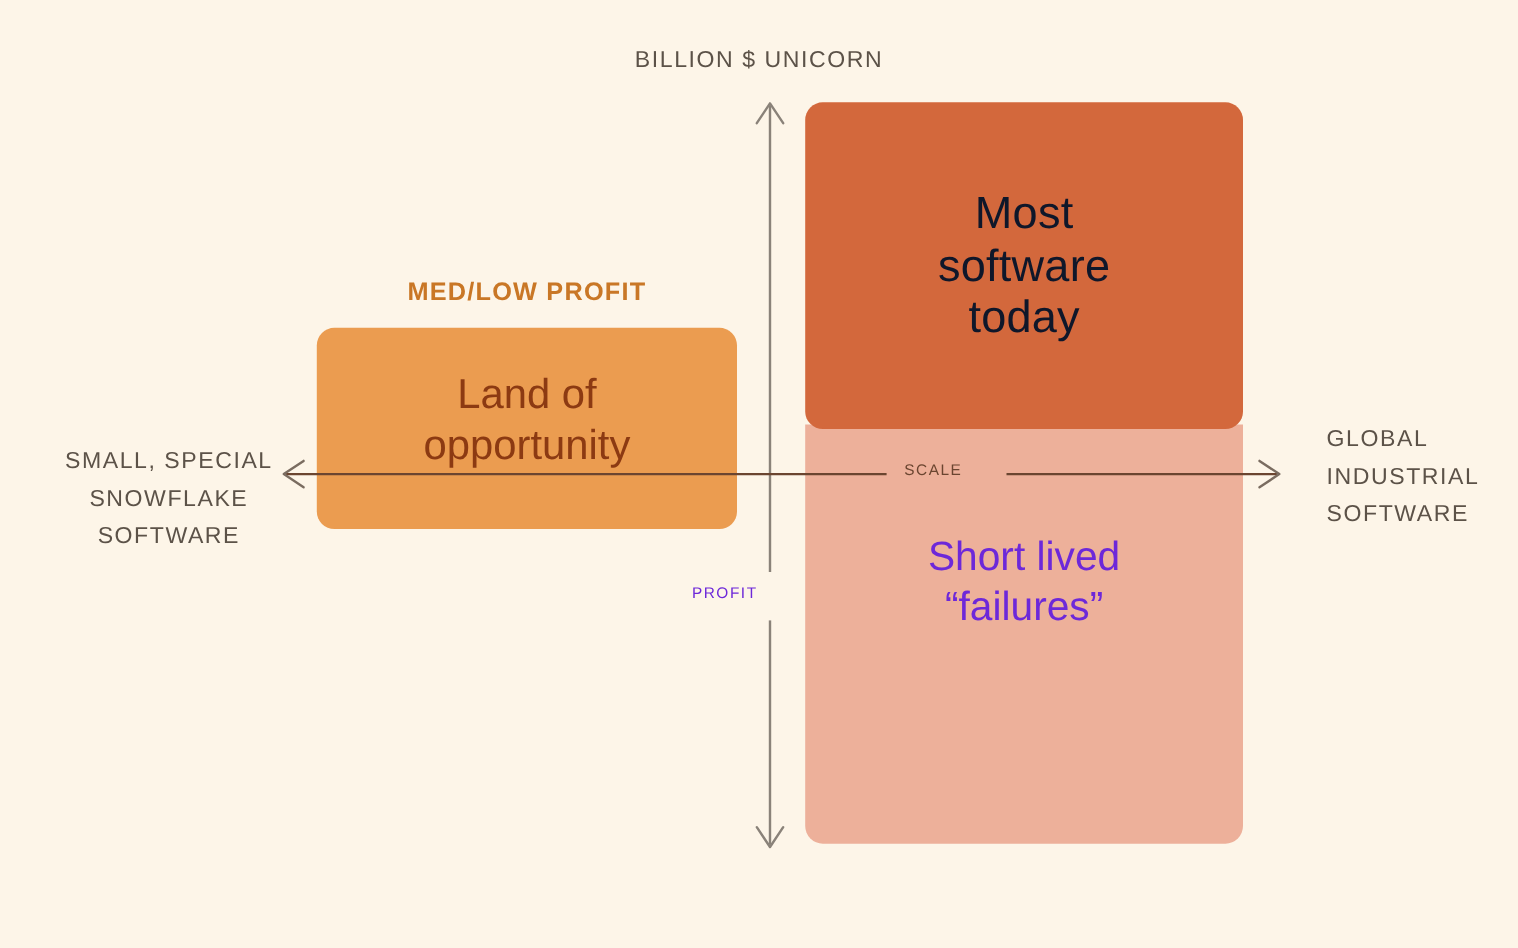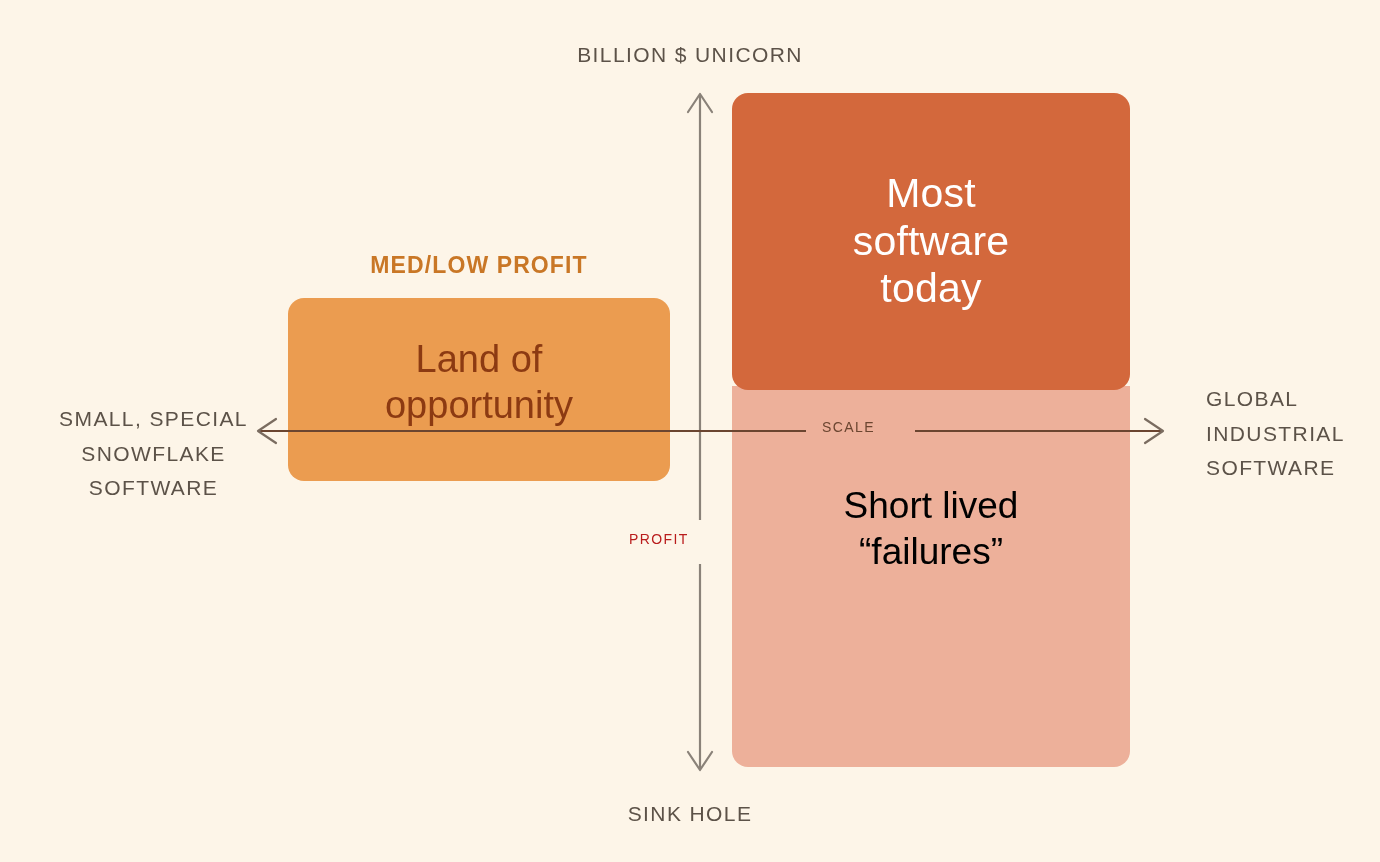--- a/index.html
+++ b/index.html
@@ -36,39 +36,39 @@
   #block-most-software {
     left: 732px;
     top: 93px;
     width: 398px;
     height: 297px;
     background: #D3683C;
     border-radius: 16px;
     z-index: 3;
   }
   #block-most-software .block-label {
-    color: #ffffff;
+    color: #0f172a;
     font-size: 41px;
     line-height: 1.16;
     font-weight: 400;
     letter-spacing: 0.2px;
     white-space: pre-line;
   }
 
   #block-short-lived {
     left: 732px;
     top: 386px;
     width: 398px;
     height: 381px;
     background: #EDB09A;
     border-radius: 0 0 16px 16px;
     z-index: 2;
   }
   #block-short-lived .block-label {
-    color: #000000;
+    color: #6d28d9;
     font-size: 37px;
     line-height: 1.22;
     font-weight: 400;
     white-space: pre-line;
     transform: translateY(-48px);
   }
 
   #block-land-of-opportunity {
     left: 288px;
     top: 298px;
@@ -140,21 +140,21 @@
     letter-spacing: 1.4px;
     z-index: 6;
   }
   #axis-name-scale {
     left: 822px;
     top: 419px;
   }
   #axis-name-profit {
     left: 629px;
     top: 531px;
-    color: #b91c1c;
+    color: #6d28d9;
   }
 
   
   .callout {
     position: absolute;
     color: #C97726;
     font-size: 23px;
     font-weight: bold;
     letter-spacing: 1.1px;
     z-index: 6;
@@ -202,21 +202,20 @@
 
     <line x1="260" y1="431" x2="806" y2="431" stroke="#6B4530" stroke-width="2.2"></line>
     <polyline points="276,419 258,431 276,443" fill="none" stroke="#7A6C60" stroke-width="2.2" stroke-linecap="round" stroke-linejoin="round"></polyline>
 
     <line x1="915" y1="431" x2="1161" y2="431" stroke="#6B4530" stroke-width="2.2"></line>
     <polyline points="1145,419 1163,431 1145,443" fill="none" stroke="#7A6C60" stroke-width="2.2" stroke-linecap="round" stroke-linejoin="round"></polyline>
   </svg>
 
   <div class="axis-cap" id="cap-top">BILLION $ UNICORN</div>
 
-  <div class="axis-cap" id="cap-bottom">SINK HOLE</div>
 
   <div class="axis-cap" id="cap-left">SMALL, SPECIAL
 SNOWFLAKE
 SOFTWARE</div>
 
   <div class="axis-cap" id="cap-right">GLOBAL
 INDUSTRIAL
 SOFTWARE</div>
 
   <div class="axis-name" id="axis-name-scale">SCALE</div>

